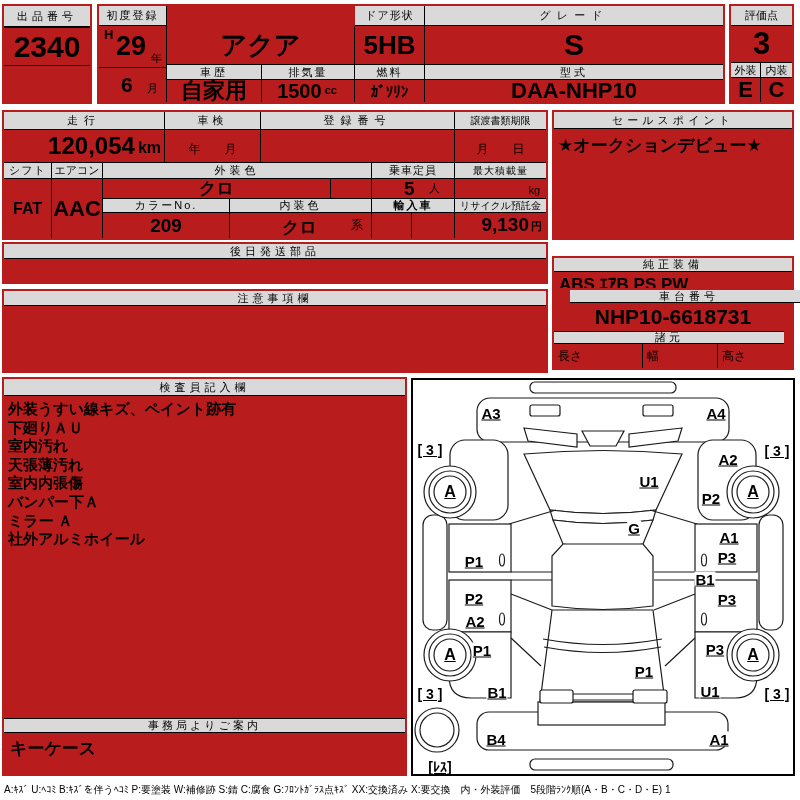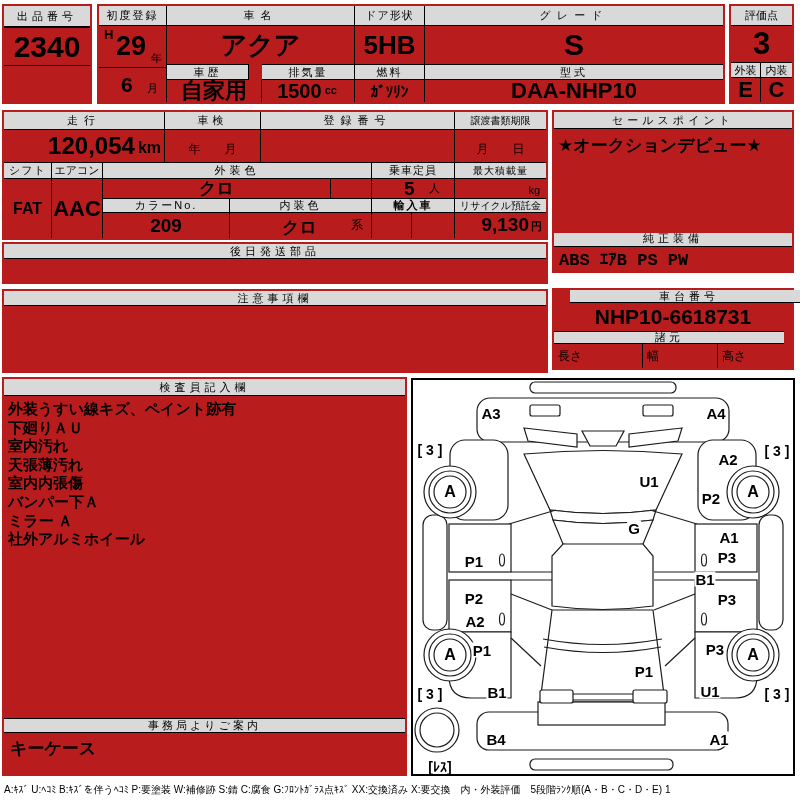--- a/index.html
+++ b/index.html
@@ -12,21 +12,21 @@
       font-size:11px;line-height:1;}
   .ls1{letter-spacing:1px;} .ls2{letter-spacing:2px;} .ls3{letter-spacing:3px;}
   .ls4{letter-spacing:4px;} .ls5{letter-spacing:6px;}
   .bb1{border-bottom:1px solid #000;} .bb2{border-bottom:2px solid #000;}
   .br1{border-right:1px solid #000;}
   .bt1{border-top:1px solid #000;}
   .v{display:flex;align-items:center;justify-content:center;font-weight:bold;}
   .vr{display:flex;align-items:flex-end;justify-content:flex-end;font-weight:bold;}
   .unit{font-weight:bold;font-size:11px;margin:0 2px 3px 3px;}
   .dlab{position:absolute;transform:translate(-50%,-50%);font-weight:bold;font-size:15px;
-        line-height:1;background:#fff;padding:0 1px;white-space:nowrap;}
+        line-height:1;background:#fff;padding:0 1px;white-space:nowrap;text-decoration:underline;}
   .dsm{font-size:14px;}
   svg{display:block;}
   svg *{stroke:#1c1c1c;stroke-width:1.2;fill:#fff;}
   svg .nf{fill:none;}
 </style>
 </head>
 <body>
 
 <div id="sheet">
 
@@ -42,23 +42,22 @@
     <div class="cell br1 bb1" style="left:0;top:20px;width:68px;height:42px;">
       <span class="abs" style="left:5px;top:1px;font-weight:bold;font-size:13px;">H</span>
       <span class="abs" style="left:17px;top:5px;font-weight:bold;font-size:27px;">29</span>
       <span class="abs" style="right:4px;bottom:1px;font-size:11px;">年</span>
     </div>
     <div class="cell br1" style="left:0;top:62px;width:68px;height:34px;">
       <span class="abs" style="left:22px;top:5px;font-weight:bold;font-size:21px;">6</span>
       <span class="abs" style="right:8px;bottom:6px;font-size:11px;">月</span>
     </div>
 
-    <div class="cell hd ls5 bb1 br1" style="left:68px;top:0;width:188px;height:20px;">車名</div>
     <div class="cell v br1" style="left:68px;top:20px;width:188px;height:38px;font-size:26px;">アクア</div>
-    <div class="cell hd ls3 bt1 bb1 br1" style="left:68px;top:58px;width:82px;height:16px;">車歴</div>
+    <div class="cell hd ls3 bt1 bb1 br1" style="left:68px;top:58px;width:95px;height:16px;">車歴</div>
     <div class="cell hd ls2 bt1 bb1 br1" style="left:163px;top:58px;width:93px;height:16px;">排気量</div>
     <div class="cell v br1" style="left:68px;top:74px;width:95px;height:22px;font-size:22px;">自家用</div>
     <div class="cell v br1" style="left:163px;top:74px;width:93px;height:22px;">
       <span style="font-size:20px;font-weight:bold;">1500</span>
       <span class="unit">cc</span>
     </div>
 
     <div class="cell hd ls1 bb1 br1" style="left:256px;top:0;width:70px;height:20px;">ドア形状</div>
     <div class="cell v br1" style="left:256px;top:20px;width:70px;height:38px;font-size:26px;">5HB</div>
     <div class="cell hd ls2 bt1 bb1 br1" style="left:256px;top:58px;width:70px;height:16px;">燃料</div>
@@ -135,21 +134,21 @@
   <div class="box" style="left:552px;top:110px;width:242px;height:130px;">
     <div class="cell hd ls4 bb1" style="left:0;top:0;width:238px;height:17px;">セールスポイント</div>
     <div class="cell" style="left:0;top:17px;width:238px;height:109px;padding:5px 4px;font-weight:bold;font-size:17px;">★オークションデビュー★</div>
   </div>
 
   <div class="box" style="left:2px;top:242px;width:546px;height:42px;">
     <div class="cell hd ls4 bb1" style="left:0;top:0;width:542px;height:15px;">後日発送部品</div>
     <div class="cell" style="left:0;top:15px;width:542px;height:23px;"></div>
   </div>
 
-  <div class="box" style="left:552px;top:231px;width:242px;height:42px;font-family:Liberation Mono, monospace;">
+  <div class="box" style="left:552px;top:256px;width:242px;height:42px;">
     <div class="cell hd ls4 bb1" style="left:0;top:0;width:238px;height:14px;">純正装備</div>
     <div class="cell" style="left:0;top:14px;width:238px;height:24px;padding:3px 0 0 5px;font-weight:bold;font-size:17px;">ABS ｴｱB PS PW</div>
   </div>
 
   <div class="box" style="left:2px;top:289px;width:546px;height:84px;">
     <div class="cell hd ls4 bb1" style="left:0;top:0;width:542px;height:15px;">注意事項欄</div>
     <div class="cell" style="left:0;top:15px;width:542px;height:65px;"></div>
   </div>
 
   <div class="box" style="left:552px;top:288px;width:242px;height:82px;">

